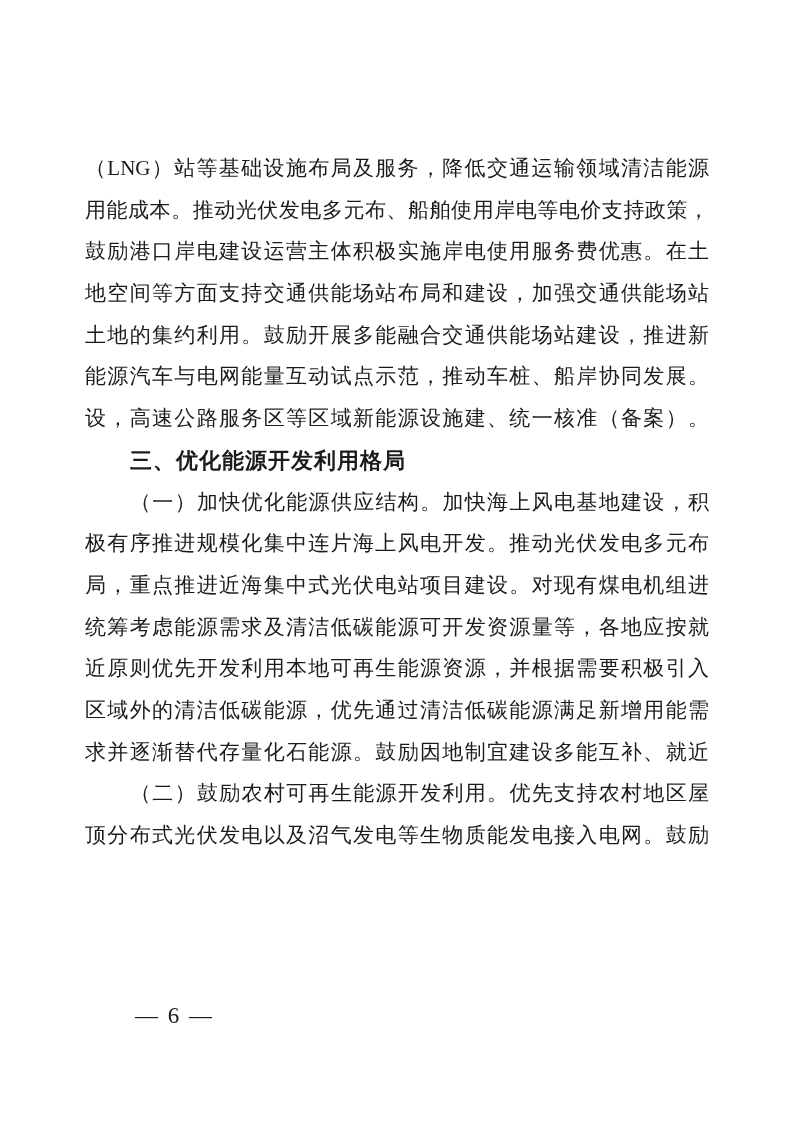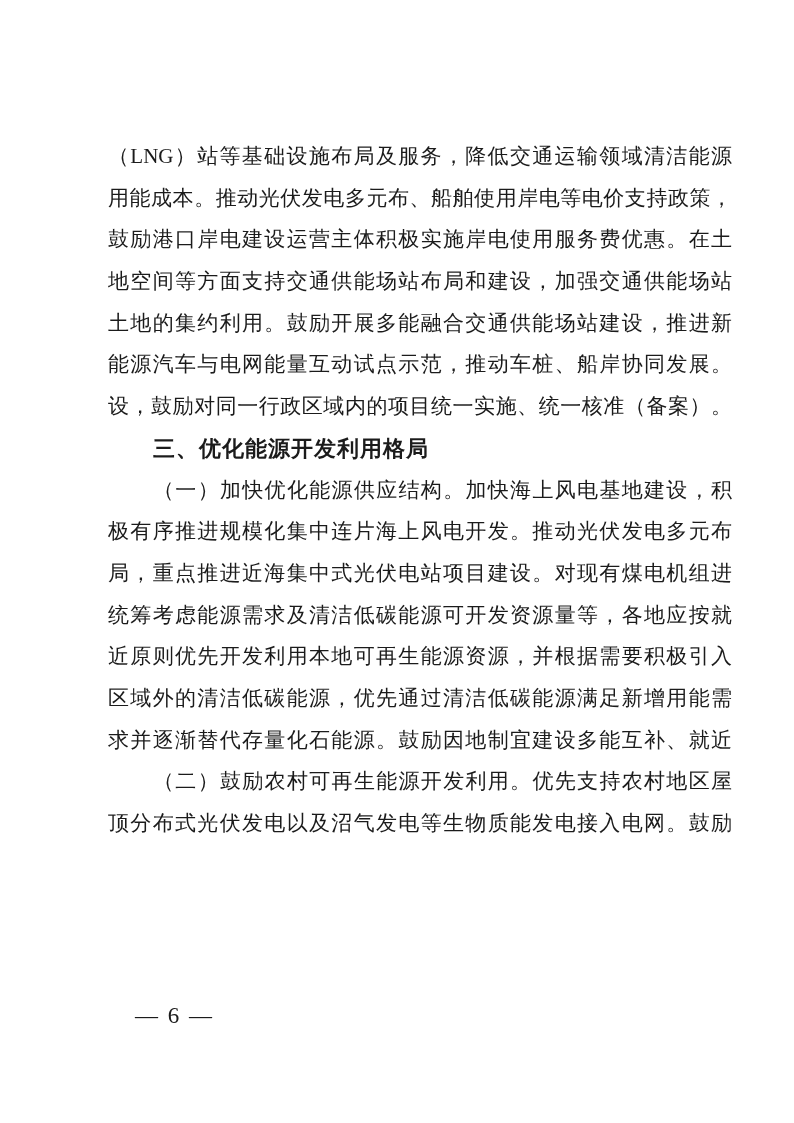--- a/index.html
+++ b/index.html
@@ -12,23 +12,22 @@
     width: 794px;
     height: 1123px;
     background: #ffffff;
     overflow: hidden;
     font-family: "Liberation Serif", "DejaVu Serif", serif;
     color: #1b1b1b;
   }
   .body-text {
     position: absolute;
     left: 85px;
-    top: 136px;
+    top: 148px;
     width: 624px;
-    margin-left: 23px;
   }
   .line {
     height: 41.7px;
     line-height: 41.7px;
     font-size: 21px;
     text-align: justify;
     text-align-last: justify;
     text-justify: inter-character;
     overflow: hidden;
   }
@@ -62,21 +61,21 @@
 <body>
 
 <div class="page">
   <main class="body-text">
       <div class="line"><span>（LNG）站等基础设施布局及服务，降低交通运输领域清洁能源</span></div>
       <div class="line"><span>用能成本。推动光伏发电多元布、船舶使用岸电等电价支持政策，</span></div>
       <div class="line"><span>鼓励港口岸电建设运营主体积极实施岸电使用服务费优惠。在土</span></div>
       <div class="line"><span>地空间等方面支持交通供能场站布局和建设，加强交通供能场站</span></div>
       <div class="line"><span>土地的集约利用。鼓励开展多能融合交通供能场站建设，推进新</span></div>
       <div class="line"><span>能源汽车与电网能量互动试点示范，推动车桩、船岸协同发展。</span></div>
-      <div class="line"><span>设，鼓励对同一行政区域内的项目统一实施、统一核准（备案）。</span></div>
+      <div class="line"><span>设，高速公路服务区等区域新能源设施建、统一核准（备案）。</span></div>
       <div class="line indent align-left heading">三、优化能源开发利用格局</div>
       <div class="line indent"><span class="lead">（一）加快优化能源供应结构。</span><span>加快海上风电基地建设，积</span></div>
       <div class="line"><span>极有序推进规模化集中连片海上风电开发。推动光伏发电多元布</span></div>
       <div class="line"><span>局，重点推进近海集中式光伏电站项目建设。对现有煤电机组进</span></div>
       <div class="line"><span>统筹考虑能源需求及清洁低碳能源可开发资源量等，各地应按就</span></div>
       <div class="line"><span>近原则优先开发利用本地可再生能源资源，并根据需要积极引入</span></div>
       <div class="line"><span>区域外的清洁低碳能源，优先通过清洁低碳能源满足新增用能需</span></div>
       <div class="line"><span>求并逐渐替代存量化石能源。鼓励因地制宜建设多能互补、就近</span></div>
       <div class="line indent"><span class="lead">（二）鼓励农村可再生能源开发利用。</span><span>优先支持农村地区屋</span></div>
       <div class="line"><span>顶分布式光伏发电以及沼气发电等生物质能发电接入电网。鼓励</span></div>

